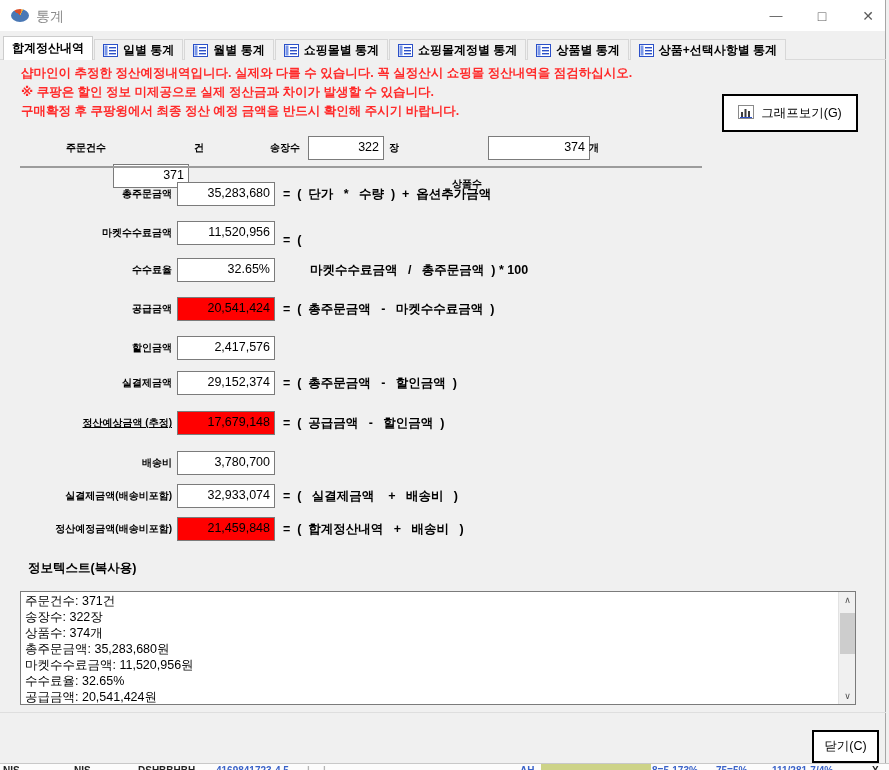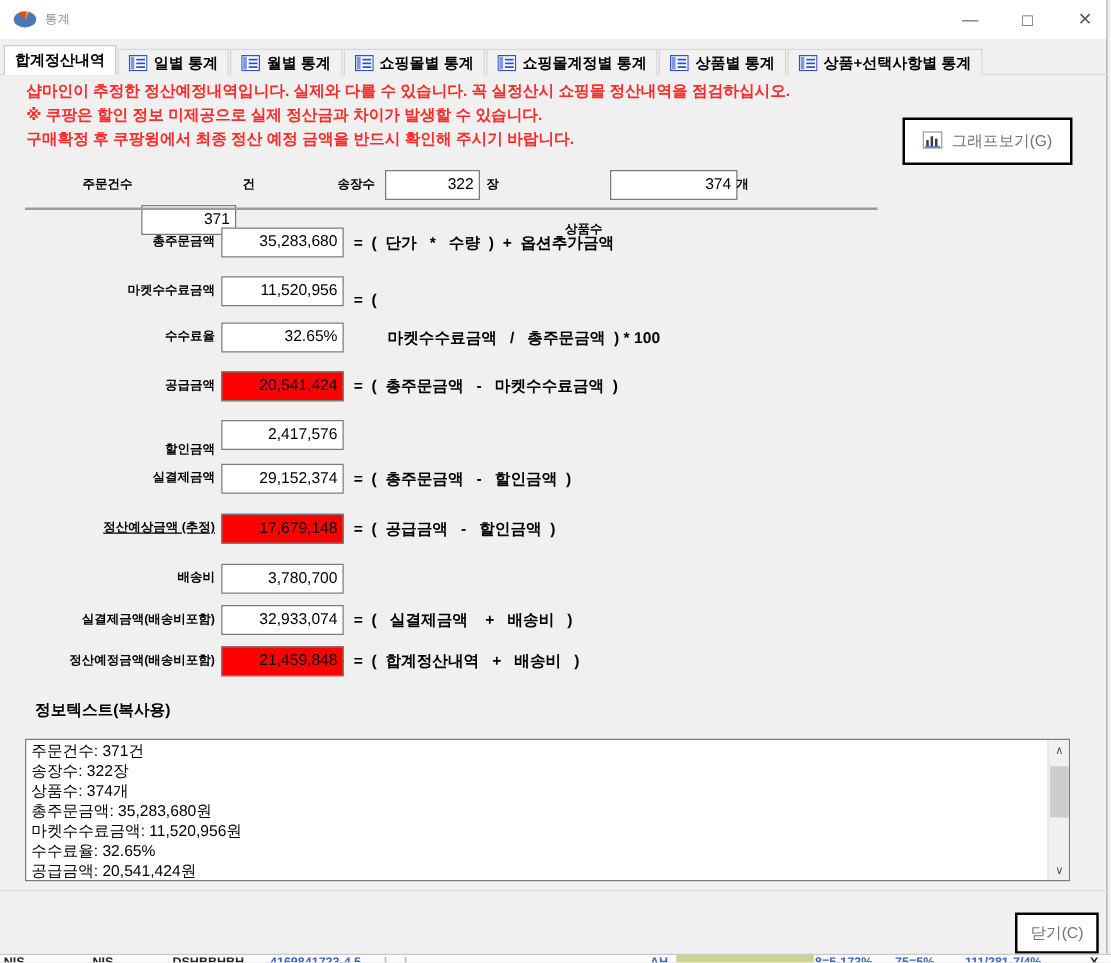--- a/index.html
+++ b/index.html
@@ -9,41 +9,41 @@
     background:#e8e8e8; overflow:hidden;
   }
   #screen { position:relative; width:889px; height:770px; background:#f0f0f0; }
 
   
   #window { position:absolute; left:0; top:0; width:886px; height:763px;
             background:#f0f0f0; border-right:1px solid #a6a6a6; }
   #titlebar { position:absolute; left:0; top:0; width:100%; height:31px; background:#ffffff; }
   #title-icon { position:absolute; left:11px; top:9px; width:18px; height:13px; border-radius:50%;
     background:conic-gradient(from -50deg, #d94f2b 0 60deg, #e8a33d 60deg 80deg, #4a78b5 80deg 360deg); }
-  #title-text { position:absolute; left:36px; top:8px; font-size:10px; color:#8a8a8a; }
+  #title-text { position:absolute; left:36px; top:8px; font-size:14px; color:#8a8a8a; }
   .wbtn { position:absolute; top:0; width:46px; height:31px; display:flex; align-items:center;
           justify-content:center; color:#5a5a5a; font-size:13px; cursor:default; }
   #btn-min { left:753px; } #btn-max { left:799px; font-size:14px; } #btn-close { left:845px; font-size:14px; }
 
   
   #tabbar { position:absolute; left:3px; top:36px; display:flex; align-items:flex-end; z-index:2; }
   .tab { display:flex; align-items:center; gap:5px; padding:0 8px; height:21px;
          font-size:12px; font-weight:bold; color:#000; background:#f1f1f1;
          border:1px solid #d7d7d7; border-bottom:none; margin-right:1px; }
   .tab.active { background:#ffffff; height:24px; border-color:#cccccc; }
   #tabline { position:absolute; left:0; top:59px; width:886px; border-top:1px solid #dadada; z-index:1; }
   .tab svg { display:block; }
 
   
   .warn { position:absolute; left:21px; color:#ff2a2a; font-weight:bold; font-size:12.5px; white-space:pre; }
   #warn1 { top:65px; } #warn2 { top:84px; } #warn3 { top:103px; }
 
   
   .btn { position:absolute; background:#ffffff; border:2px solid #000000; display:flex;
-         align-items:center; justify-content:center; gap:7px; font-size:12.5px; color:#737373; cursor:default; }
+         align-items:center; justify-content:center; gap:7px; font-size:12.5px; color:#000000; cursor:default; }
   #graph-btn { left:722px; top:94px; width:136px; height:38px; }
   #close-btn { left:812px; top:730px; width:67px; height:33px; }
 
   
   .lbl { position:absolute; font-size:10px; font-weight:bold; color:#000; line-height:24px; }
   .lbl.r { text-align:right; }
   .field { position:absolute; height:24px; background:#ffffff; border:1px solid #7b7b7b;
            font-size:12.5px; color:#000; text-align:right; padding:0 4px; line-height:21px; }
   .field.red { background:#ff0000; }
 
@@ -203,21 +203,21 @@
     <span class="formula" style="left:283px; top:228px;">=  (</span>
 
     <span class="lbl r" style="left:0; top:258px; width:172px;">수수료율</span>
     <span class="field" style="left:177px; top:258px; width:98px;">32.65%</span>
     <span class="formula" style="left:310px; top:258px;">마켓수수료금액   /   총주문금액  ) * 100</span>
 
     <span class="lbl r" style="left:0; top:297px; width:172px;">공급금액</span>
     <span class="field red" style="left:177px; top:297px; width:98px;">20,541,424</span>
     <span class="formula" style="left:283px; top:297px;">=  (  총주문금액   -   마켓수수료금액  )</span>
 
-    <span class="lbl r" style="left:0; top:348px; width:172px;">할인금액</span>
+    <span class="lbl r" style="left:0; top:336px; width:172px;">할인금액</span>
     <span class="field" style="left:177px; top:336px; width:98px;">2,417,576</span>
 
     <span class="lbl r" style="left:0; top:371px; width:172px;">실결제금액</span>
     <span class="field" style="left:177px; top:371px; width:98px;">29,152,374</span>
     <span class="formula" style="left:283px; top:371px;">=  (  총주문금액   -   할인금액  )</span>
 
     <span class="lbl r" style="left:0; top:411px; width:172px;text-decoration:underline;">정산예상금액 (추정)</span>
     <span class="field red" style="left:177px; top:411px; width:98px;">17,679,148</span>
     <span class="formula" style="left:283px; top:411px;">=  (  공급금액   -   할인금액  )</span>
 

